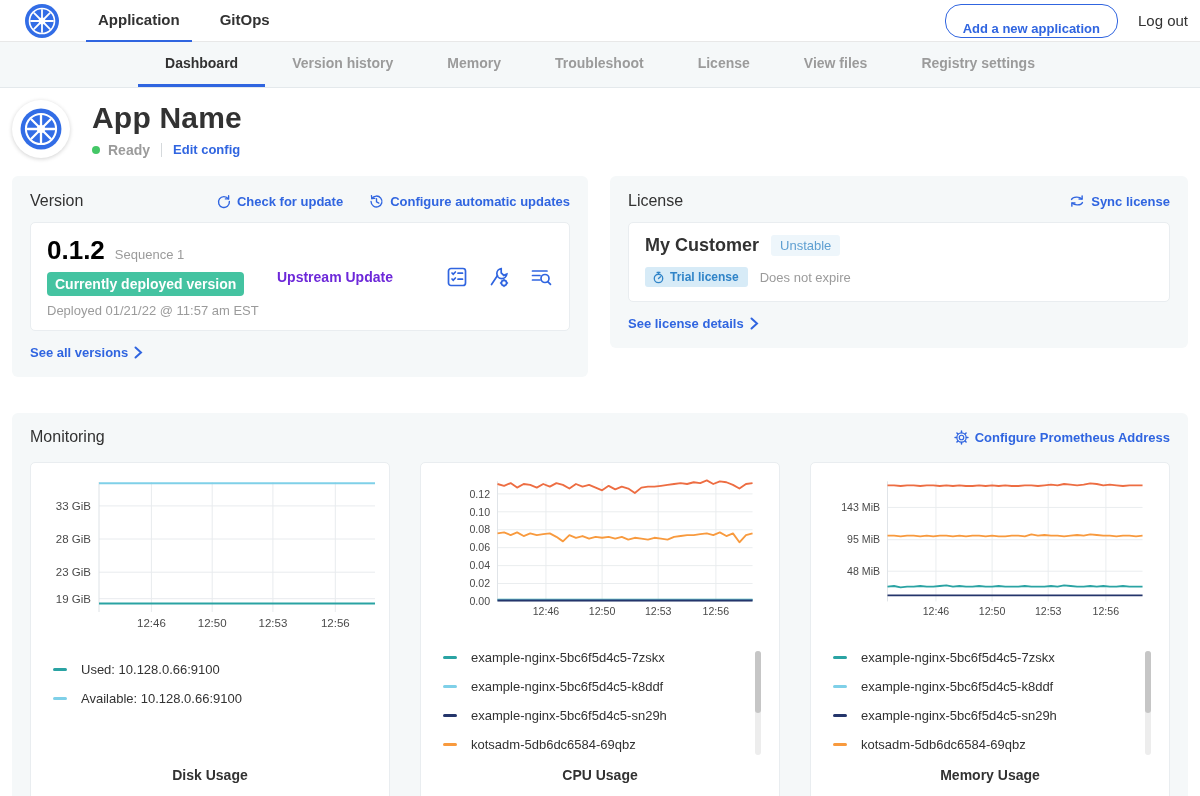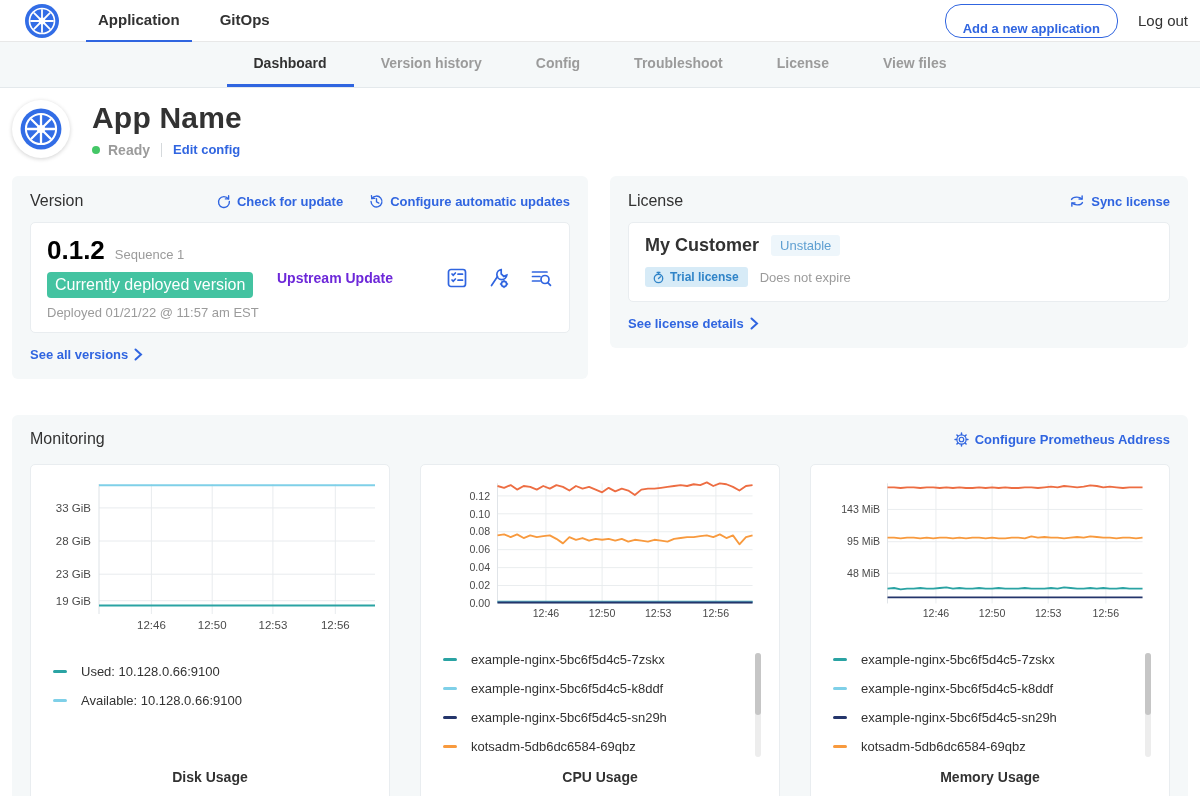--- a/index.html
+++ b/index.html
@@ -40,21 +40,21 @@
   .panel-title { font-size:16px; font-weight:400; color:#323232; }
   .panel-links { margin-left:auto; display:flex; gap:26px; }
   .panel-links .link, .see-link { font-size:13px; }
   .inner-card { background:#fff; border:1px solid #e9edf0; border-radius:5px; margin-top:12px; }
 
   .version-inner { padding:12px 16px; display:flex; align-items:center; min-height:90px; }
   .v-left { width:212px; flex:none; }
   .v-num-row { display:flex; align-items:baseline; gap:10px; }
   .v-number { font-size:26px; font-weight:700; color:#000000; }
   .v-sequence { font-size:13px; color:#9b9b9b; }
-  .deployed-badge { display:inline-block; margin-top:6px; background:#44c3a1; color:#fff; font-size:16px; font-weight:400; padding:4px 8px; border-radius:4px; }
+  .deployed-badge { display:inline-block; margin-top:6px; background:#44c3a1; color:#fff; font-size:14px; font-weight:700; padding:4px 8px; border-radius:4px; }
   .deployed-at { margin-top:7px; font-size:13px; color:#9b9b9b; }
   .v-mid { font-size:14px; font-weight:700; color:#6d28d9; margin-left:18px; }
   .v-icons { margin-left:auto; display:flex; gap:18px; align-items:center; }
   .v-icons svg { cursor:pointer; }
   .see-link { margin-top:14px; display:inline-flex; }
 
   .license-inner { padding:12px 16px 14px 16px; }
   .lic-row1 { display:flex; align-items:center; gap:12px; }
   .customer-name { font-size:18px; font-weight:700; color:#323232; }
   .badge-unstable { background:#eef6fb; color:#5e9fd1; font-size:13px; padding:3px 9px; border-radius:3px; }
@@ -103,24 +103,25 @@
     </nav>
   <div class="topnav-right">
     <button class="add-app-btn">Add a new application</button>
     <span class="logout">Log out</span>
   </div>
 </header>
 
 <nav class="subnav">
     <div class="subnav-tab active">Dashboard</div>
     <div class="subnav-tab">Version history</div>
-    <div class="subnav-tab">Config</div>
+    <div class="subnav-tab">Memory</div>
     <div class="subnav-tab">Troubleshoot</div>
     <div class="subnav-tab">License</div>
     <div class="subnav-tab">View files</div>
+    <div class="subnav-tab">Registry settings</div>
   </nav>
 
 <section class="app-header">
   <div class="avatar">
     <svg width="46" height="46" viewBox="0 0 36 36">
       <circle cx="18" cy="18" r="16" fill="#326de6"></circle>
       <circle cx="18" cy="18" r="11.8" fill="none" stroke="#ffffff" stroke-width="1.6"></circle>
       <g stroke="#ffffff" stroke-width="1.8" stroke-linecap="round">
         <line x1="18" y1="18" x2="18" y2="7.5"></line>
           <line x1="18" y1="18" x2="18" y2="28.5"></line>

